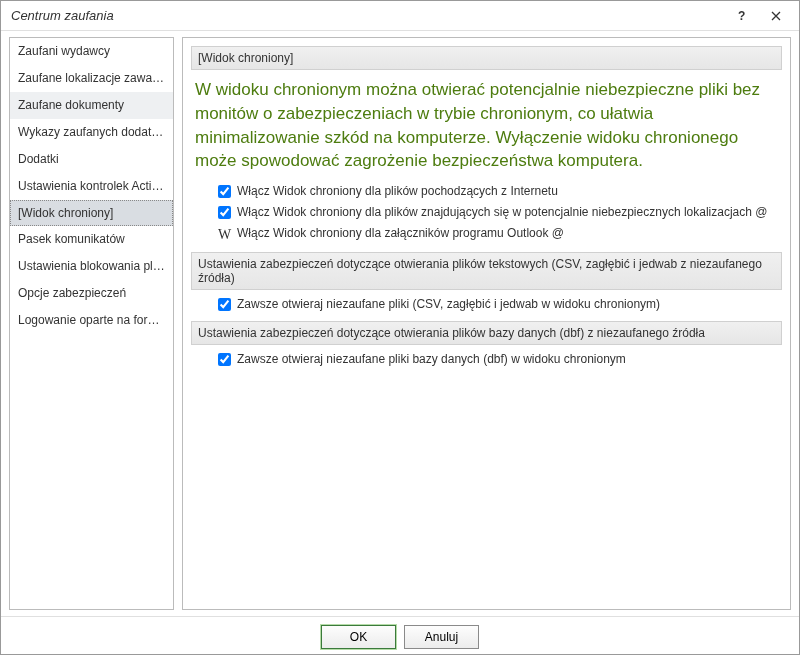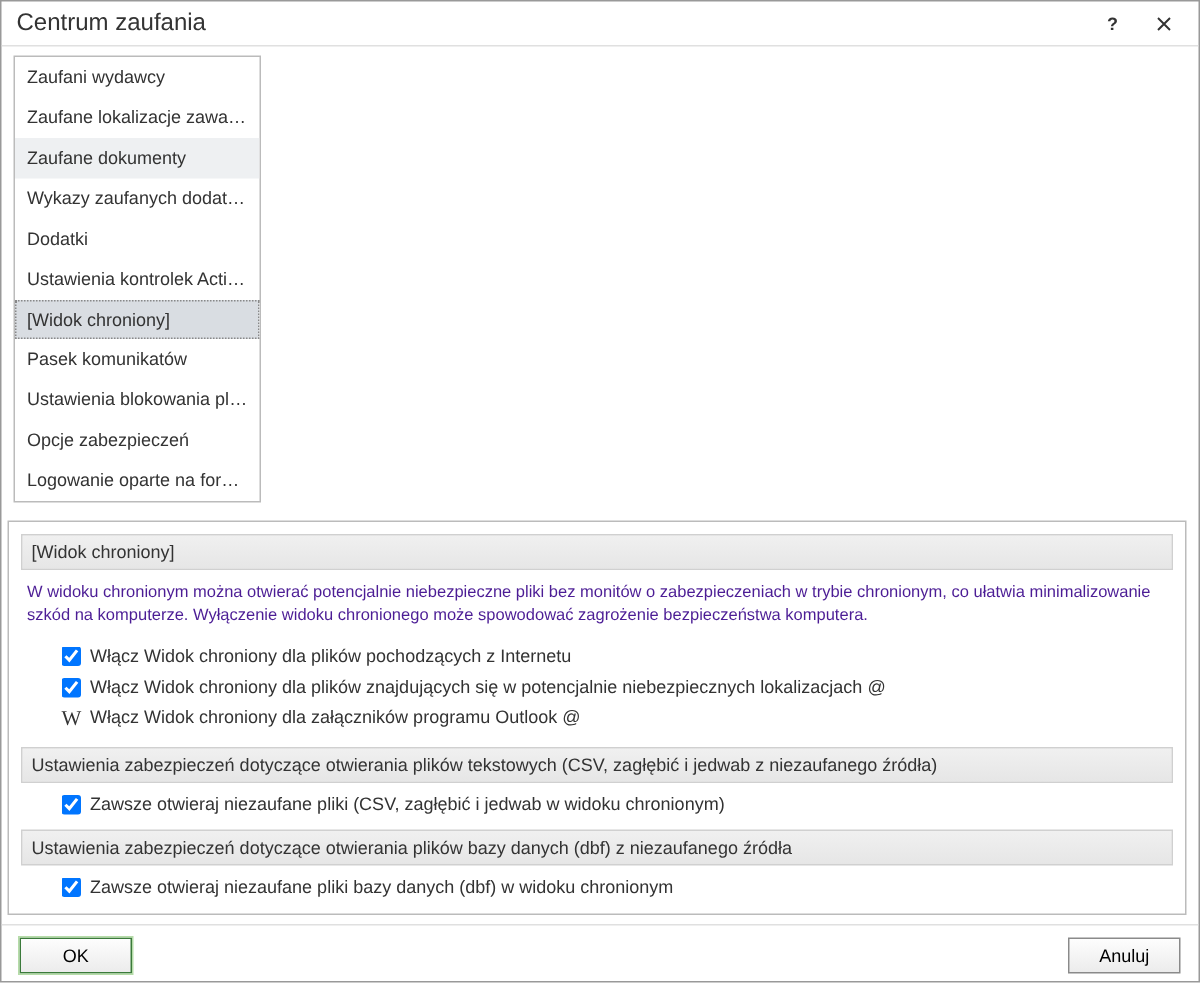--- a/index.html
+++ b/index.html
@@ -13,31 +13,30 @@
     overflow: hidden;
     border: 1px solid #999;
   }
   .titlebar {
     display: flex;
     align-items: center;
     height: 30px;
     padding: 0 6px 0 10px;
     border-bottom: 1px solid #e0e0e0;
   }
-  .titlebar .title { flex: 1; font-size: 16px; }
+  .titlebar .title { flex: 1; font-size: 13px; font-style: italic; }
   .titlebar .tb-btn {
     width: 34px; height: 26px;
     display: flex; align-items: center; justify-content: center;
     cursor: pointer;
     color: #333;
   }
   .content {
     display: flex;
     height: 585px;
-    flex-direction: column;
   }
   .sidebar {
     width: 165px;
     border: 1px solid #bbb;
     margin: 6px 4px 6px 8px;
     overflow-y: auto;
     background: #fff;
   }
   .sidebar-item {
     padding: 6px 8px;
@@ -65,22 +64,22 @@
   .section-header {
     margin: 8px 8px 6px 8px;
     padding: 4px 6px;
     background: linear-gradient(#f0f0f0,#e6e6e6);
     border: 1px solid #d0d0d0;
     font-size: 12px;
     color: #333;
   }
   .description {
     margin: 8px 12px 10px 12px;
-    font-size: 11px;
-    color: #4c1d95;
+    font-size: 17px;
+    color: #4d7c0f;
     line-height: 1.4;
   }
   .checkbox-row {
     display: flex;
     align-items: flex-start;
     gap: 6px;
     margin: 4px 12px;
     font-size: 12px;
     line-height: 1.4;
     padding-left: 23px;
@@ -93,21 +92,21 @@
     width: 13px;
     font-family: "Times New Roman", serif;
     font-size: 14px;
     text-align: center;
   }
   .checkbox-row label { flex: 1; }
   .footer {
     height: 40px;
     display: flex;
     align-items: center;
-    justify-content: space-between;
+    justify-content: center;
     gap: 8px;
     padding: 0 12px;
     border-top: 1px solid #e0e0e0;
   }
   .btn {
     min-width: 75px;
     height: 24px;
     border: 1px solid #8a8a8a;
     background: linear-gradient(#fdfdfd,#ececec);
     font-size: 12px;

